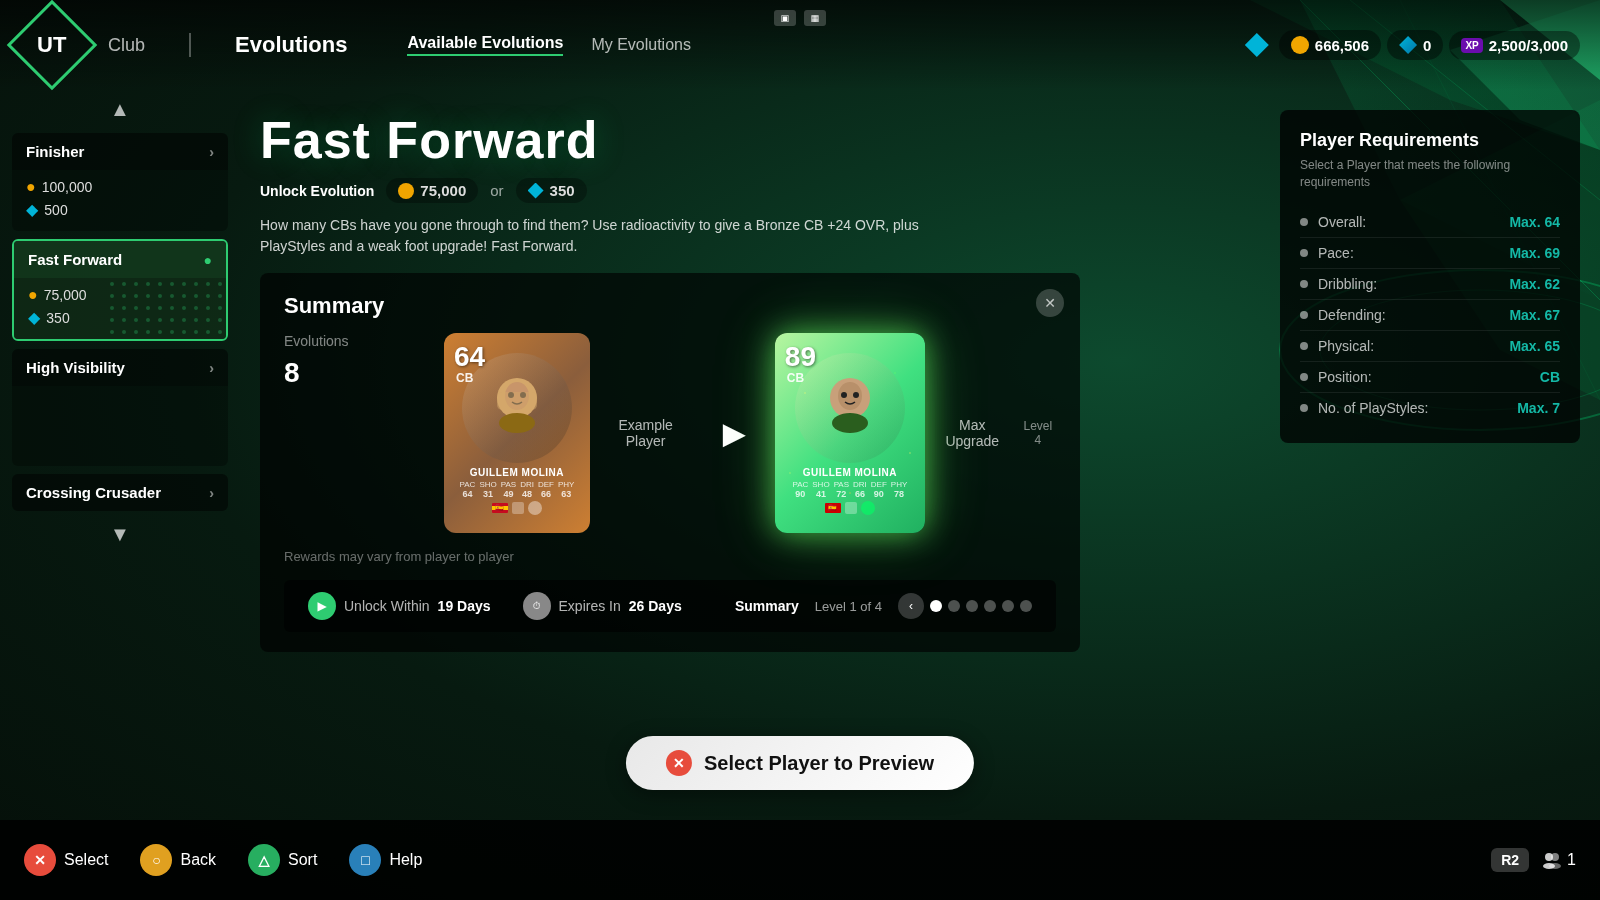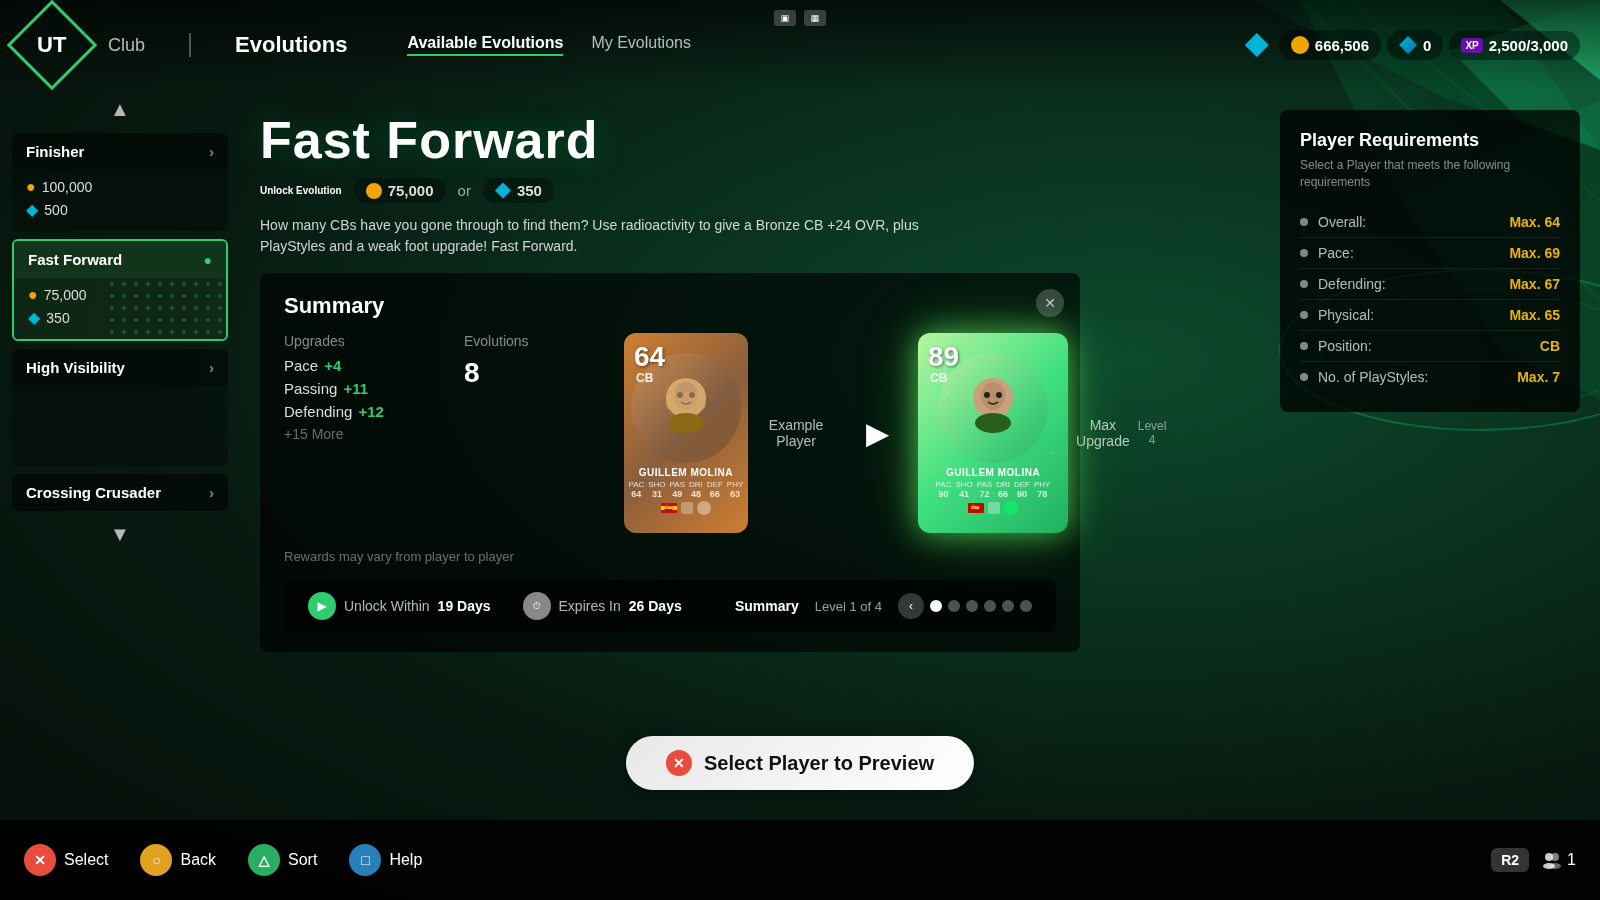--- a/index.html
+++ b/index.html
@@ -76,21 +76,21 @@
       font-weight: 700;
       font-size: 22px;
     }
     .nav-divider {
       width: 2px;
       height: 24px;
       background: rgba(255,255,255,0.3);
     }
     .nav-sub {
       display: flex;
-      align-items: flex-start;
+      align-items: center;
       gap: 28px;
       margin-left: 16px;
     }
     .nav-sub-link {
       font-size: 16px;
       color: rgba(255,255,255,0.7);
       cursor: pointer;
     }
     .nav-sub-link.active {
       color: #fff;
@@ -200,21 +200,21 @@
       display: flex;
       align-items: center;
       gap: 12px;
       margin: 8px 0 12px;
       font-size: 15px;
       color: #ddd;
     }
     .unlock-label {
       font-weight: 700;
       color: #fff;
-      font-size: 10px;
+      font-size: 14px;
     }
     .cost-pill {
       display: flex;
       align-items: center;
       gap: 6px;
       background: rgba(0,0,0,0.3);
       border-radius: 20px;
       padding: 4px 12px;
       font-size: 15px;
       font-weight: 700;
@@ -496,21 +496,21 @@
       gap: 10px;
       color: rgba(255,255,255,0.7);
     }
     .req-dot {
       width: 8px;
       height: 8px;
       border-radius: 50%;
       background: rgba(255,255,255,0.5);
       flex-shrink: 0;
     }
-    .req-val { color: #eab308; font-weight: 600; }
+    .req-val { color: #14b8a6; font-weight: 600; }
 
     
     .bottombar {
       position: absolute;
       bottom: 0;
       left: 0;
       right: 0;
       height: 80px;
       background: rgba(0,0,0,0.85);
       display: flex;
@@ -796,36 +796,20 @@
     </div>
   </div>
 
   <p class="evolution-desc">How many CBs have you gone through to find them? Use radioactivity to give a Bronze CB +24 OVR, plus PlayStyles and a weak foot upgrade! Fast Forward.</p>
 
   <div style="display:flex;gap:20px;align-items:flex-start;">
     <div class="summary-panel">
       <div class="close-btn">✕</div>
       <div class="summary-title">Summary</div>
       <div class="summary-body">
-        <div class="upgrades-col">
-          <div class="upgrades-label">Upgrades</div>
-          <div class="upgrade-row">
-            <span>Pace</span>
-            <span class="upgrade-val">+4</span>
-          </div>
-          <div class="upgrade-row">
-            <span>Passing</span>
-            <span class="upgrade-val">+11</span>
-          </div>
-          <div class="upgrade-row">
-            <span>Defending</span>
-            <span class="upgrade-val">+12</span>
-          </div>
-          <div class="more-text">+15 More</div>
-        </div>
 
         <div class="challenges-col">
           <div class="challenges-label">Evolutions</div>
           <div class="challenges-count">8</div>
         </div>
 
         <div class="cards-area">
 
           <div class="player-card-wrap">
             <div class="card-base card-bronze">
@@ -981,20 +965,27 @@
       <div class="req-row">
         <div class="req-row-label">
           <div class="req-dot"></div>
           <span>Pace:</span>
         </div>
         <span class="req-val">Max. 69</span>
       </div>
       <div class="req-row">
         <div class="req-row-label">
           <div class="req-dot"></div>
+          <span>Dribbling:</span>
+        </div>
+        <span class="req-val">Max. 62</span>
+      </div>
+      <div class="req-row">
+        <div class="req-row-label">
+          <div class="req-dot"></div>
           <span>Defending:</span>
         </div>
         <span class="req-val">Max. 67</span>
       </div>
       <div class="req-row">
         <div class="req-row-label">
           <div class="req-dot"></div>
           <span>Physical:</span>
         </div>
         <span class="req-val">Max. 65</span>

